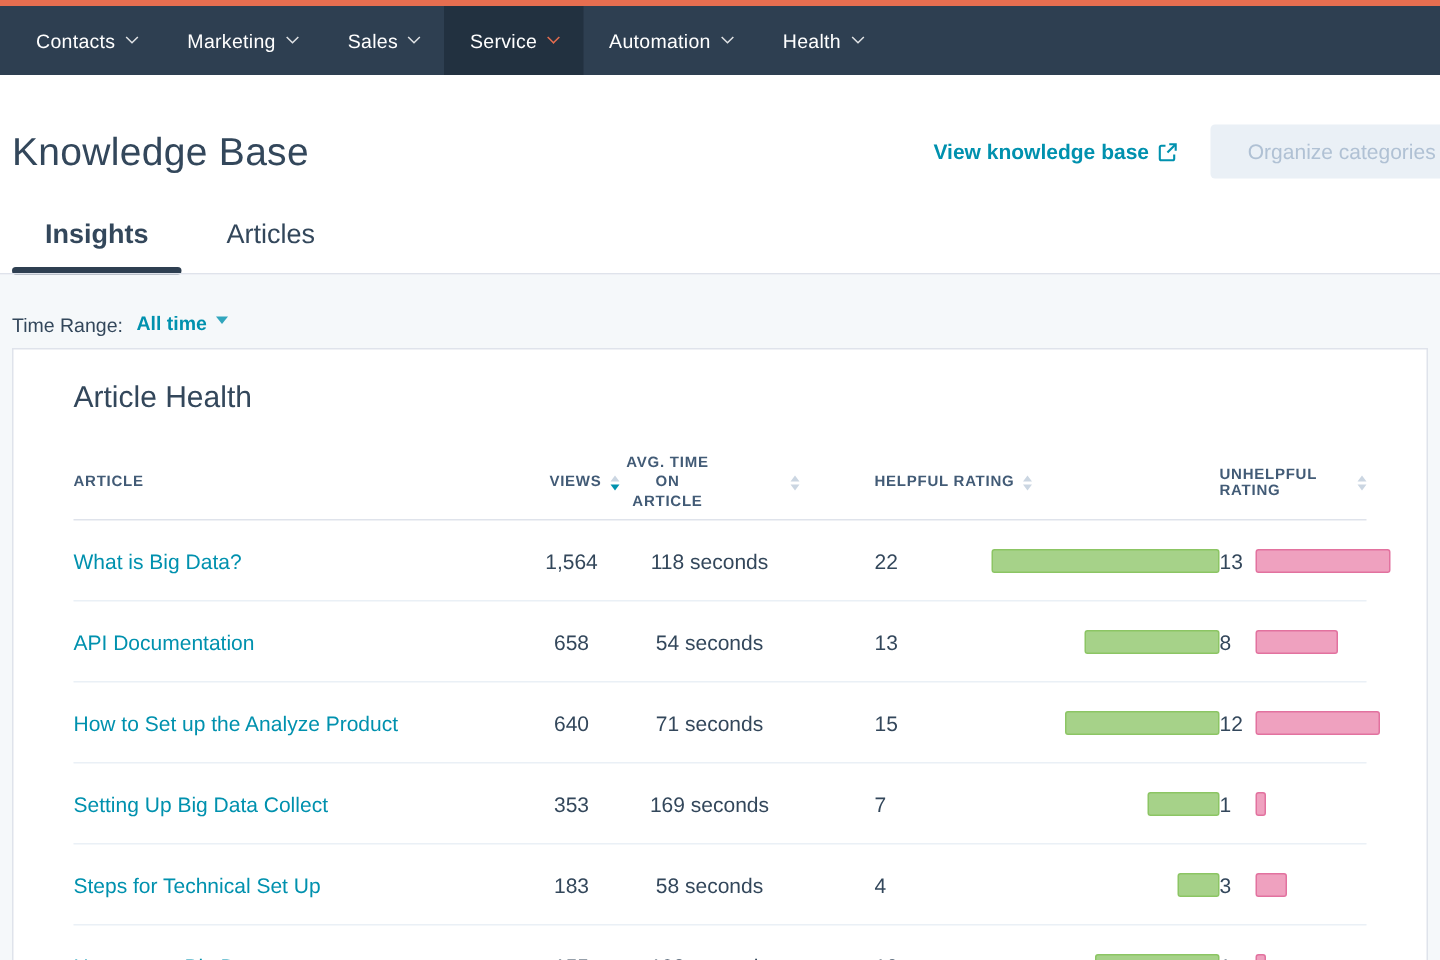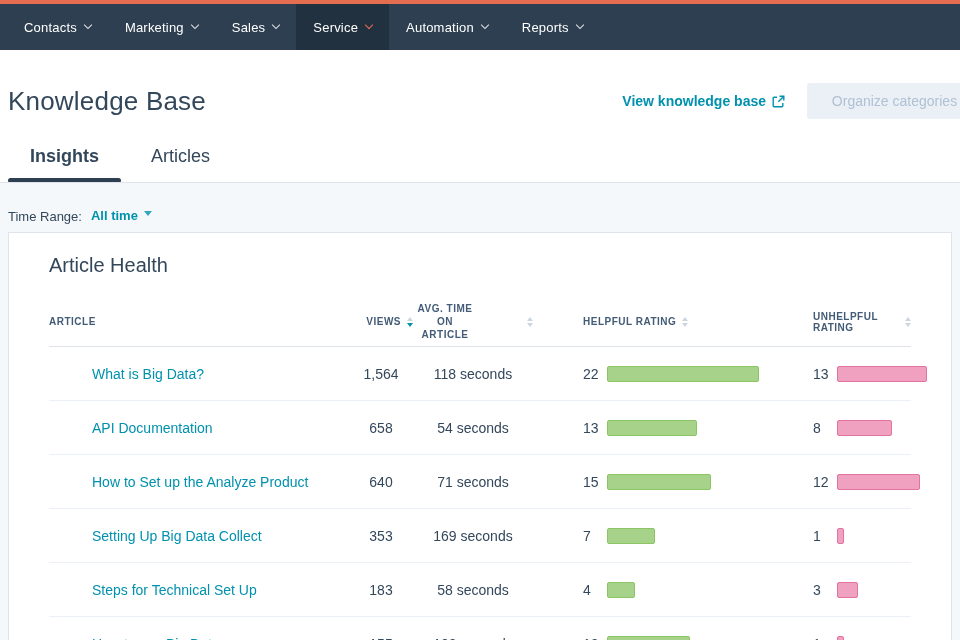--- a/index.html
+++ b/index.html
@@ -61,24 +61,24 @@
   .th-time { justify-content:space-between; }
   .th-time .lbl { max-width:64px; text-align:center; line-height:1.3; }
   .th-helpful { padding-left:50px; }
   .sort { display:inline-flex; flex-direction:column; gap:2px; margin-left:6px; }
   .tri { width:0; height:0; border-left:3.5px solid transparent; border-right:3.5px solid transparent; }
   .tri.up { border-bottom:4px solid #cbd6e2; }
   .tri.down { border-top:4px solid #cbd6e2; }
   .sort.desc .tri.down { border-top-color:var(--link-teal,#0091ae); }
 
   .drow { height:54px; border-bottom:1px solid #eaf0f6; font-size:14px; color:var(--slate,#33475b); }
-  .cell-article a { color:var(--link-teal,#0091ae); font-weight:500; text-decoration:none; cursor:pointer;margin-left:43px; }
+  .cell-article a { color:var(--link-teal,#0091ae); font-weight:500; text-decoration:none; cursor:pointer; }
   .cell-views, .cell-time { text-align:center; }
   .cell-rating { display:flex; align-items:center; }
-  .cell-helpful { padding-left:50px; }
+  .cell-helpful { padding-left:50px;justify-content:space-between; }
   .count { min-width:24px; }
   .bar { height:16px; border-radius:2px; }
   .bar-green { background:var(--helpful-green,#a6d289); border:1px solid #8cc564; }
   .bar-pink  { background:var(--unhelpful-pink,#efa1bf); border:1px solid #e2729f; }
 </style>
 </head>
 <body>
 
 <div class="accent-strip"></div>
 
@@ -97,21 +97,21 @@
     </div>
     <div class="nav-item active">
       <span>Service</span>
       <span class="chev chev-orange"></span>
     </div>
     <div class="nav-item">
       <span>Automation</span>
       <span class="chev"></span>
     </div>
     <div class="nav-item">
-      <span>Reports</span>
+      <span>Health</span>
       <span class="chev"></span>
     </div>
   </nav>
 
 <header class="page-header">
   <h1 class="page-title">Knowledge Base</h1>
   <div class="header-actions">
     <span class="kb-link">
       <span>View knowledge base</span>
       <span>

